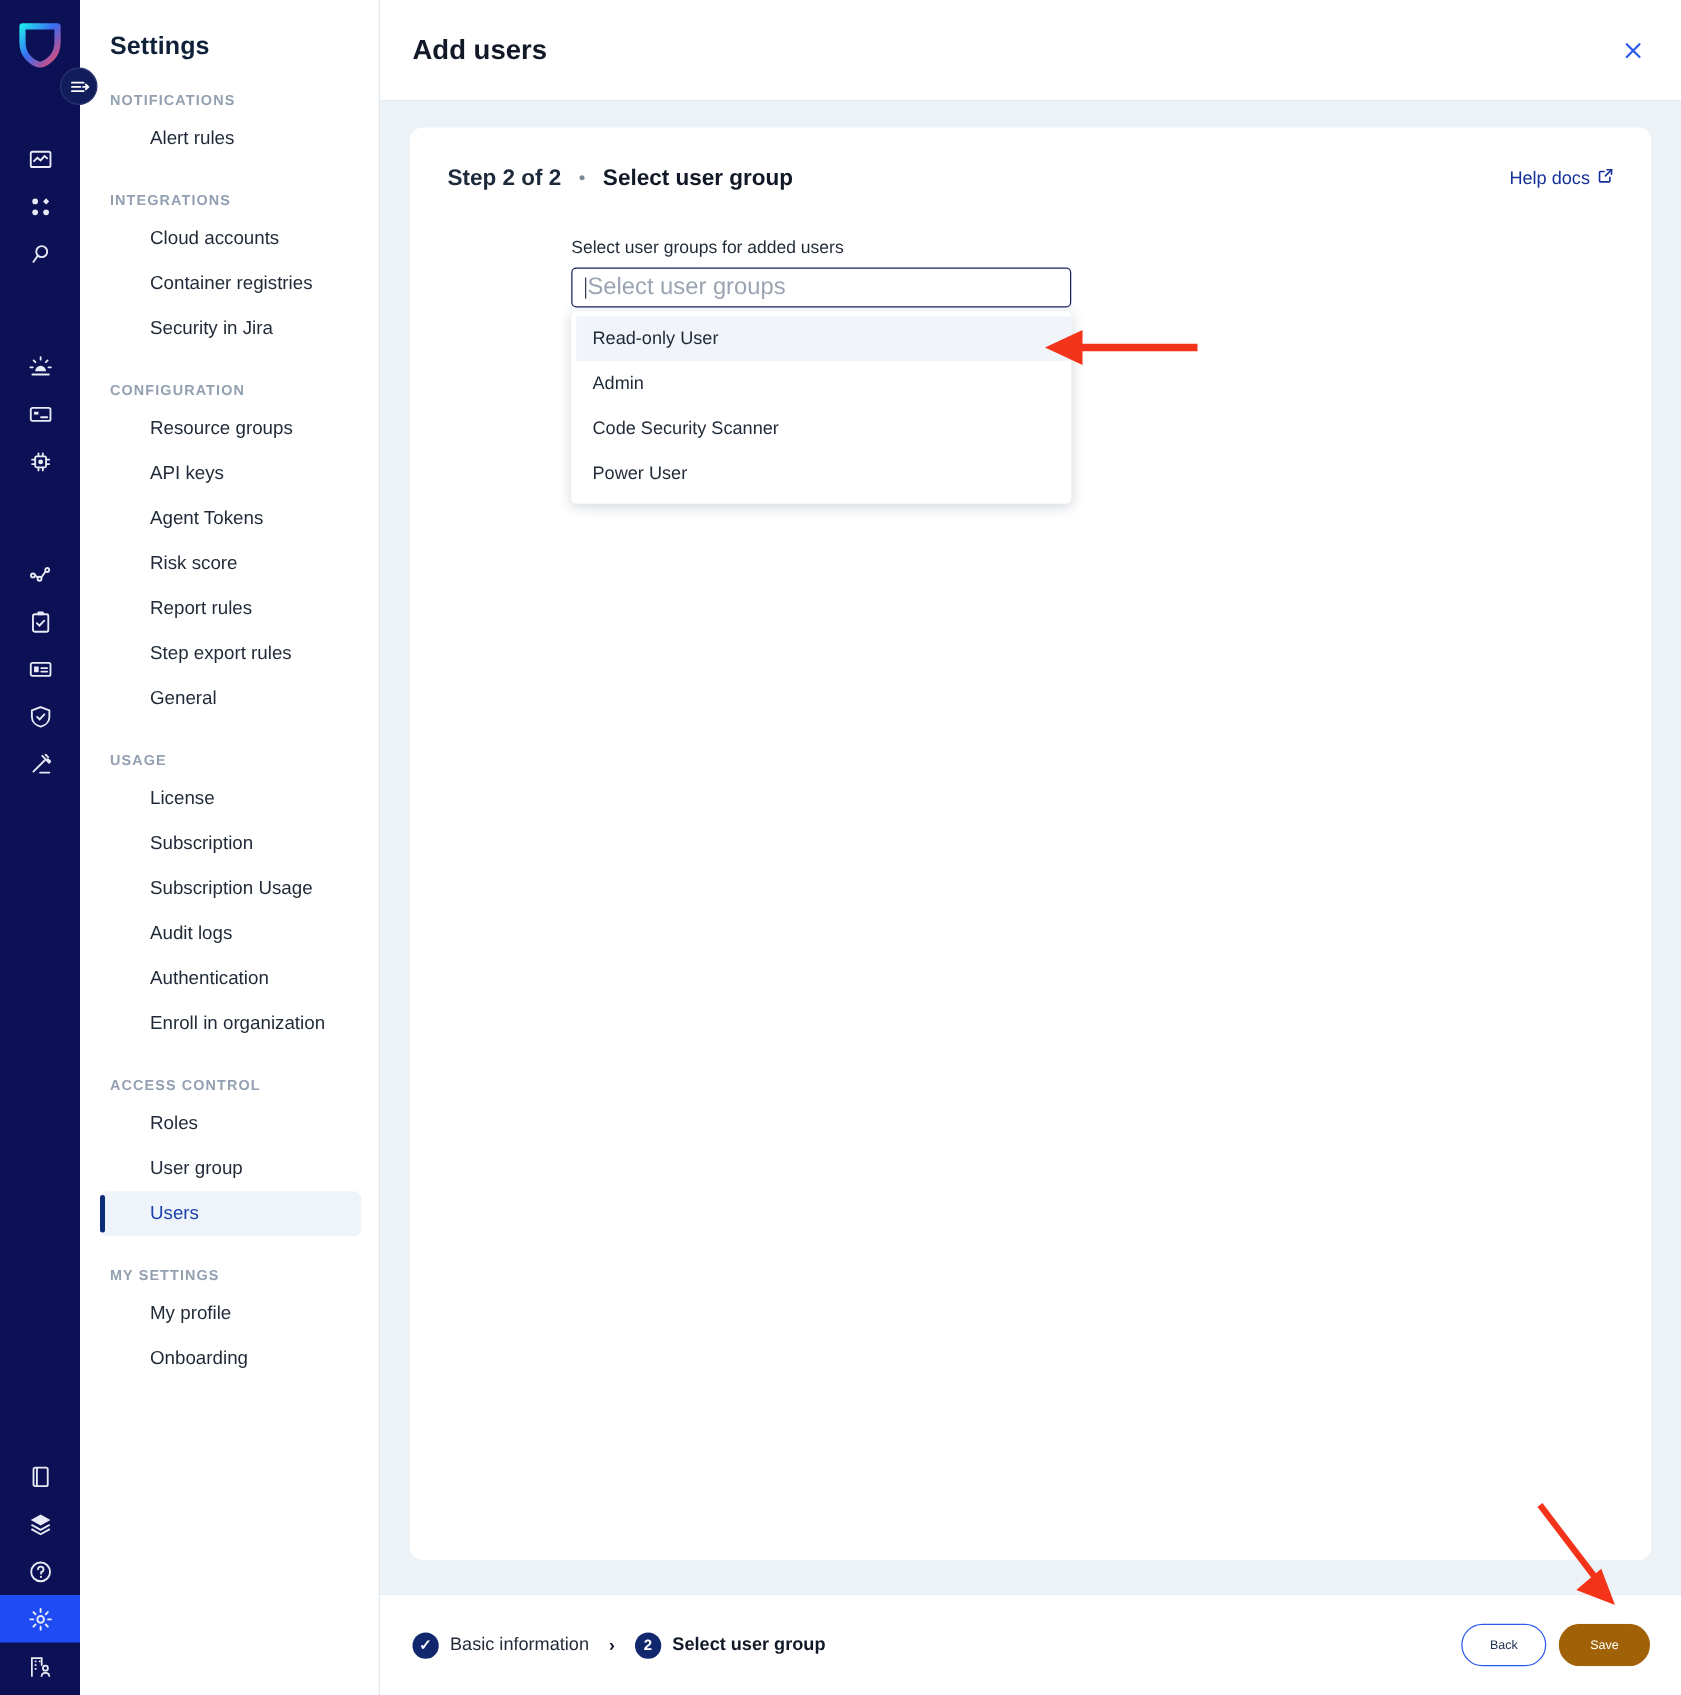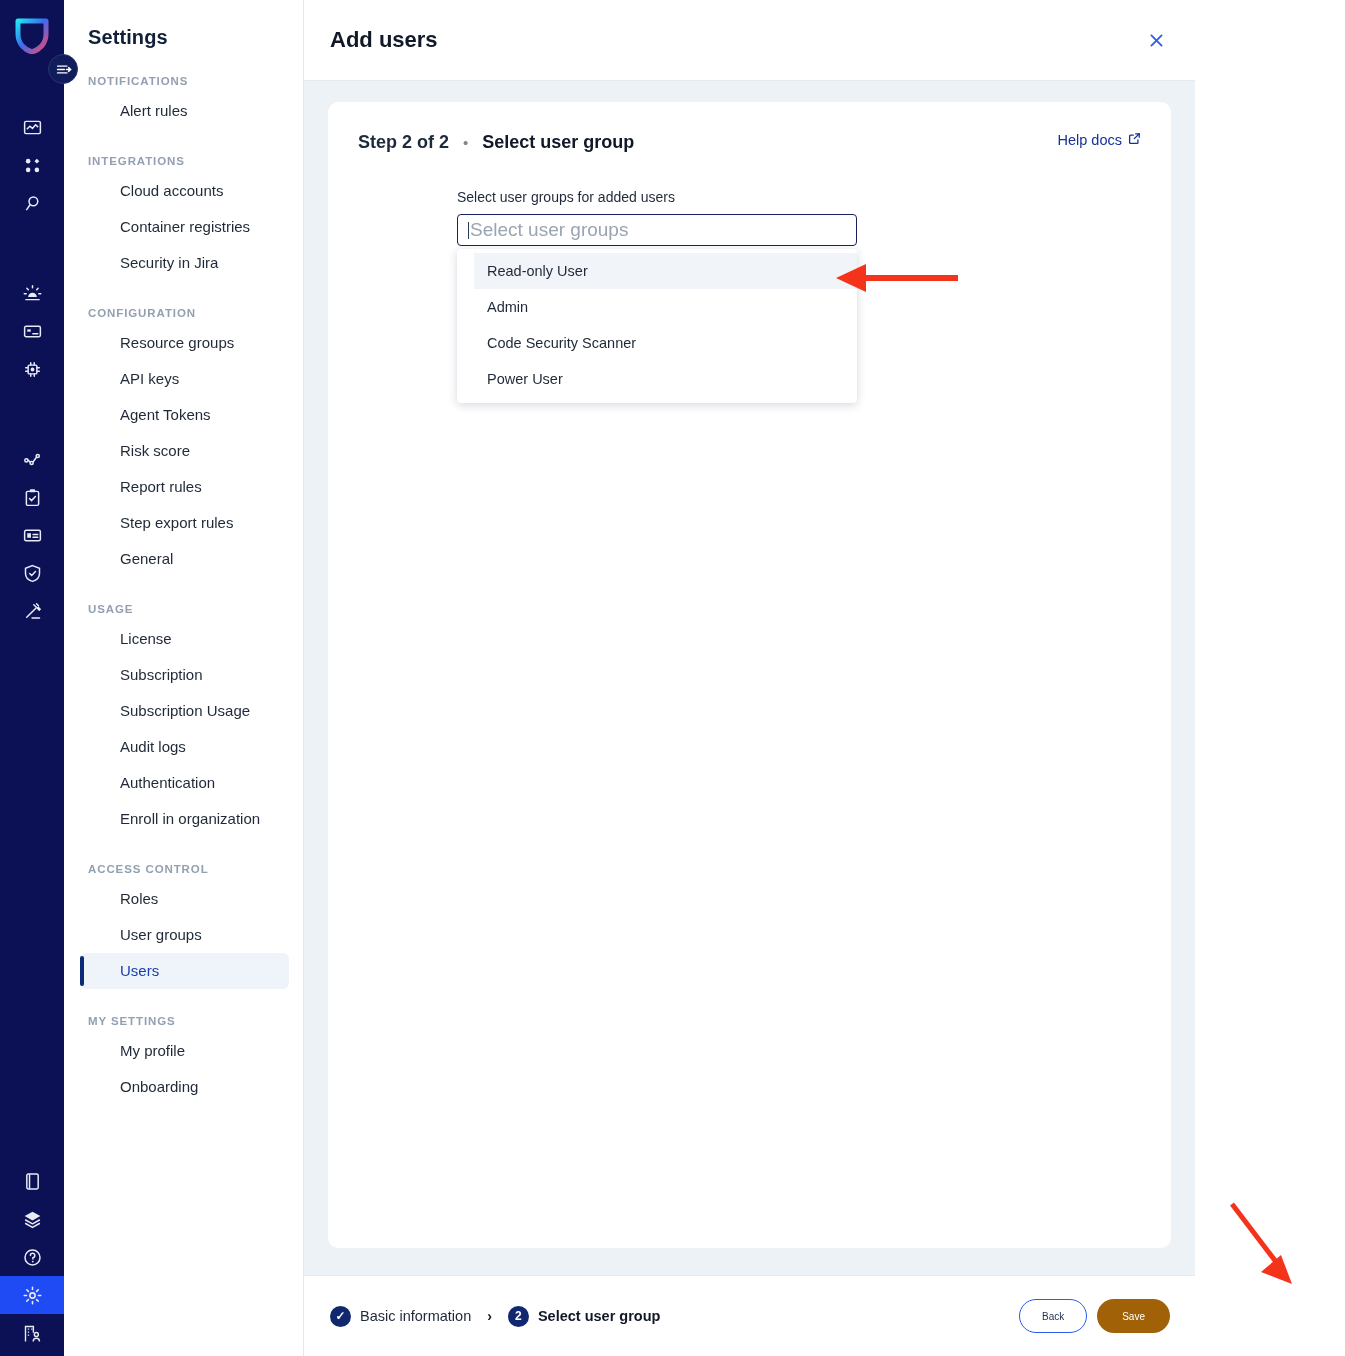--- a/index.html
+++ b/index.html
@@ -2,21 +2,21 @@
 <html><head>
 <meta charset="utf-8">
 <style>
   * { box-sizing: border-box; margin: 0; padding: 0; }
   html, body {
     width: 1345px; height: 1356px;
     font-family: "Liberation Sans", sans-serif;
     background: #ffffff;
     overflow: hidden;
   }
-  #app { position: relative; width: 1195px; height: 1356px; display: flex; }
+  #app { position: relative; width: 1345px; height: 1356px; display: flex; }
 
   
   .rail {
     width: 64px; height: 1356px;
     background: #0B1154;
     flex: 0 0 64px;
     position: relative;
     display: flex; flex-direction: column; align-items: center;
   }
   .rail-logo { margin-top: 16px; width: 40px; height: 40px; display:flex; align-items:center; justify-content:center; }
@@ -88,21 +88,21 @@
   }
 
   .main-body {
     flex: 1; background: #EDF2F7; padding: 21px 24px 0 24px;
     overflow: hidden; min-height: 0;
   }
   .card {
     background: #fff; border-radius: 10px; height: 1146px;
     padding: 30px 30px 0 30px; position: relative;
   }
-  .card-head { display: flex; align-items: flex-start; justify-content: space-between; }
+  .card-head { display: flex; align-items: center; justify-content: space-between; }
   .step-line { font-size: 18px; color: #111827; display: flex; align-items: center; gap: 0; }
   .step-num { font-weight: 700; color: #1D2A3B; }
   .step-dot { color: #7B8794; padding: 0 14px; font-size: 15px; }
   .step-name { font-weight: 700; color: #111827; }
   .help-docs {
     font-size: 14.5px; color: #16309A; display: inline-flex; align-items: center; gap: 6px;
     text-decoration: none;
   }
 
   .form-zone { padding: 36px 0 0 99px; }
@@ -110,21 +110,21 @@
   .combo {
     width: 400px; height: 32px; border: 1.5px solid #16225E; border-radius: 4px;
     display: flex; align-items: center; padding: 0 10px; background: #fff;
     position: relative;
   }
   .caret { width: 1px; height: 17px; background: #2B3A55; margin-right: 1px; }
   .combo-placeholder { font-size: 19px; color: #9AA4B2; }
   .menu {
     width: 400px; background: #fff; border-radius: 4px;
     box-shadow: 0 2px 10px rgba(16,32,64,.18);
-    padding: 4px 0 6px 17px; margin-top: 3px;
+    padding: 4px 0 6px 4px; margin-top: 3px;
   }
   .menu-item {
     font-size: 14.5px; color: #1F2937; padding: 9px 0 9px 13px; line-height: 18px;
   }
   .menu-item.hl { background: #F1F5FA; }
 
   
   .main-foot {
     height: 81px; flex: 0 0 81px; background: #fff;
     border-top: 1px solid #E6EBF1;
@@ -330,21 +330,21 @@
         <div class="side-link">General</div>
         <div class="side-section">USAGE</div>
         <div class="side-link">License</div>
         <div class="side-link">Subscription</div>
         <div class="side-link">Subscription Usage</div>
         <div class="side-link">Audit logs</div>
         <div class="side-link">Authentication</div>
         <div class="side-link">Enroll in organization</div>
         <div class="side-section">ACCESS CONTROL</div>
         <div class="side-link">Roles</div>
-        <div class="side-link">User groups</div>
+        <div class="side-link">User group</div>
         <div class="side-link active">Users</div>
         <div class="side-section">MY SETTINGS</div>
         <div class="side-link">My profile</div>
         <div class="side-link">Onboarding</div>
       </div>
   </div>
 
   <div class="main">
 
     <div class="main-head">

